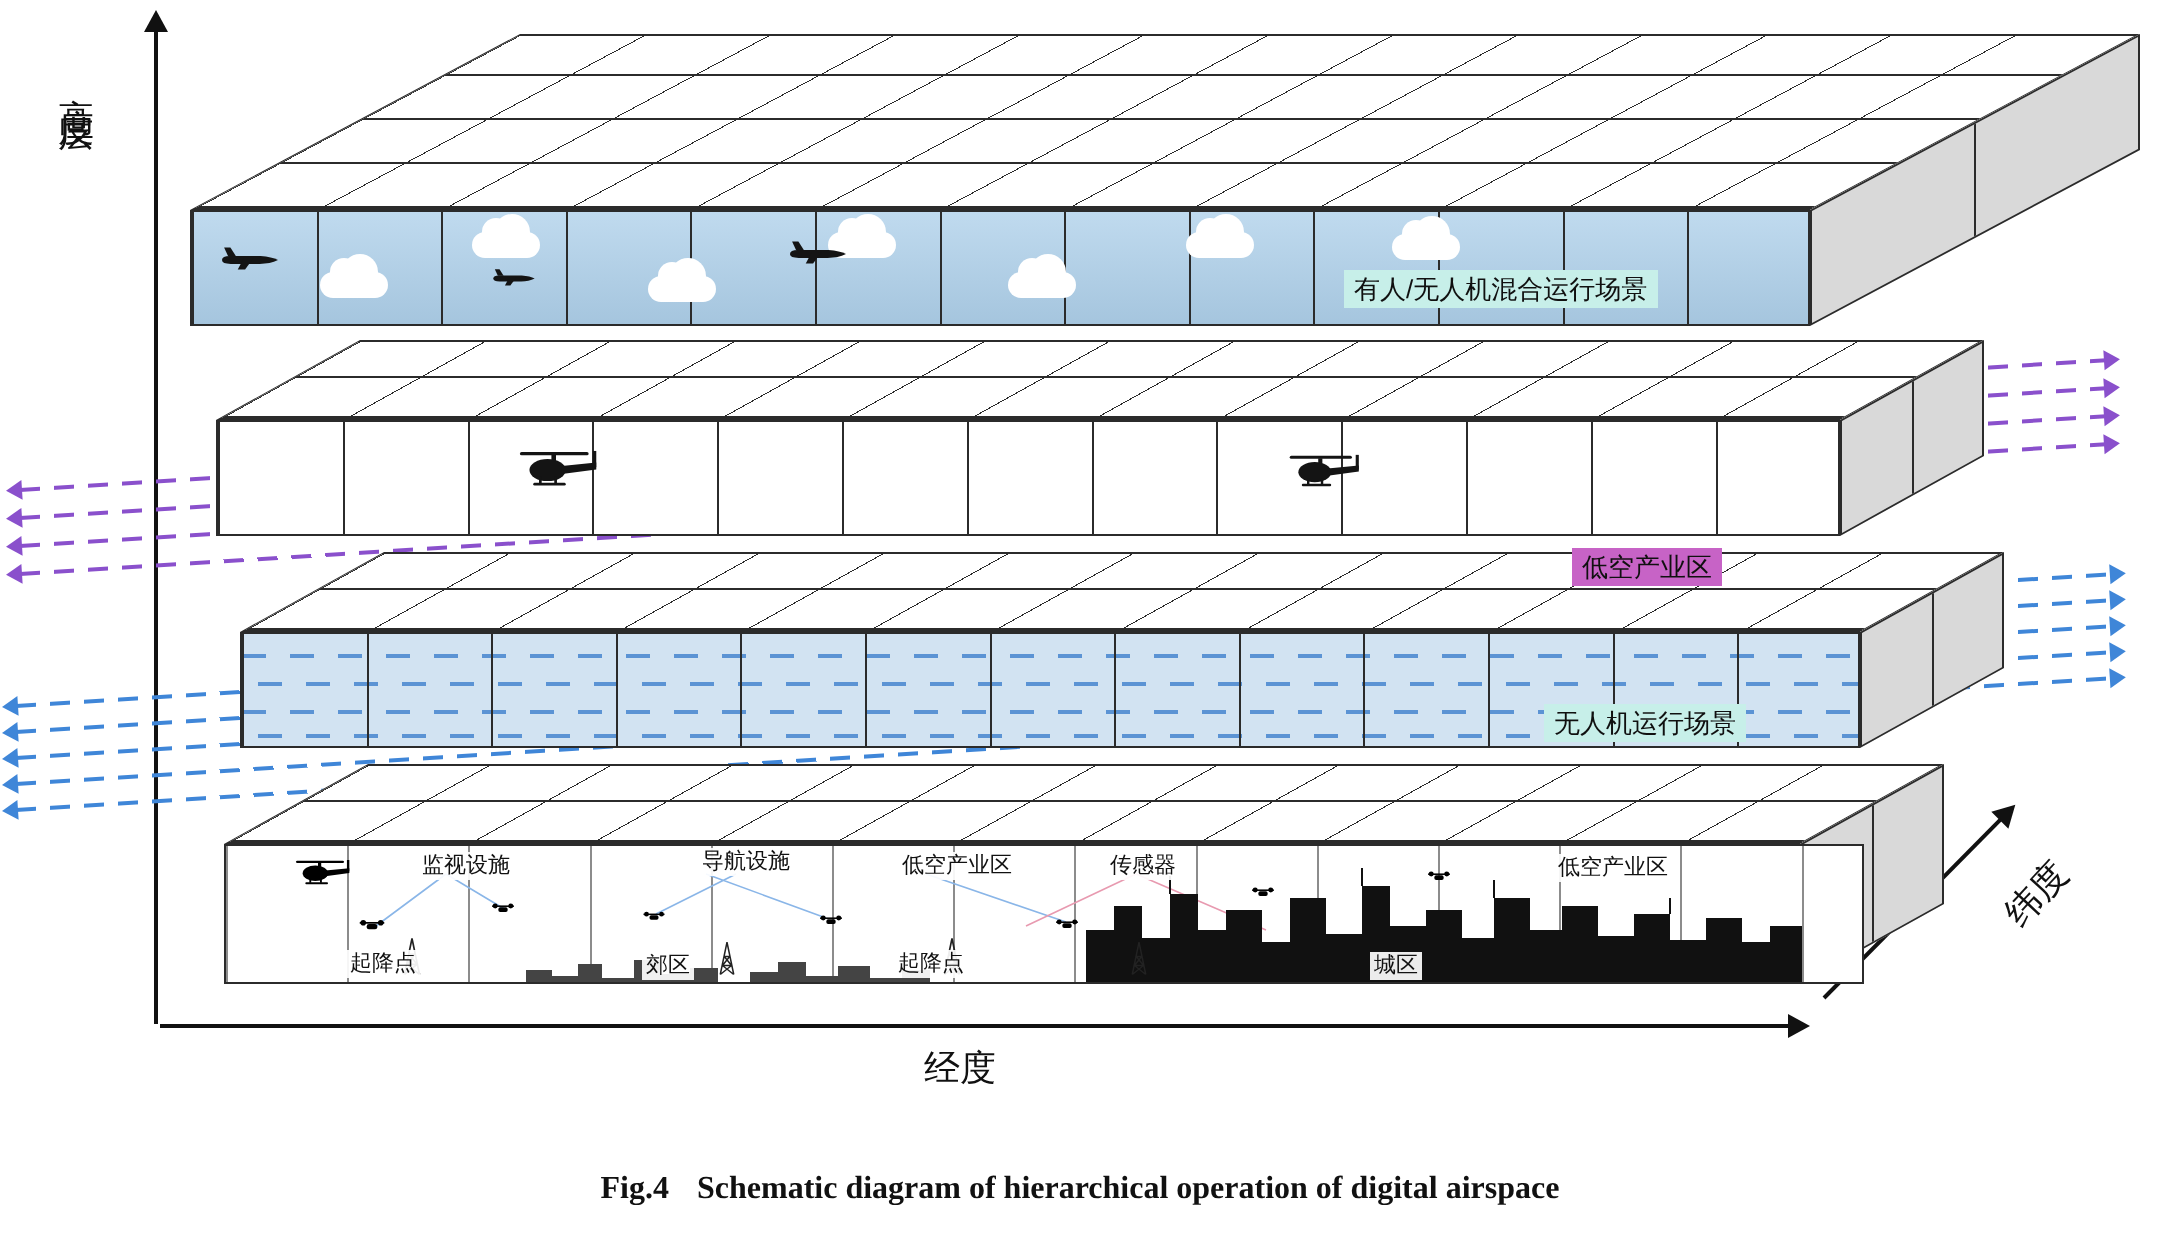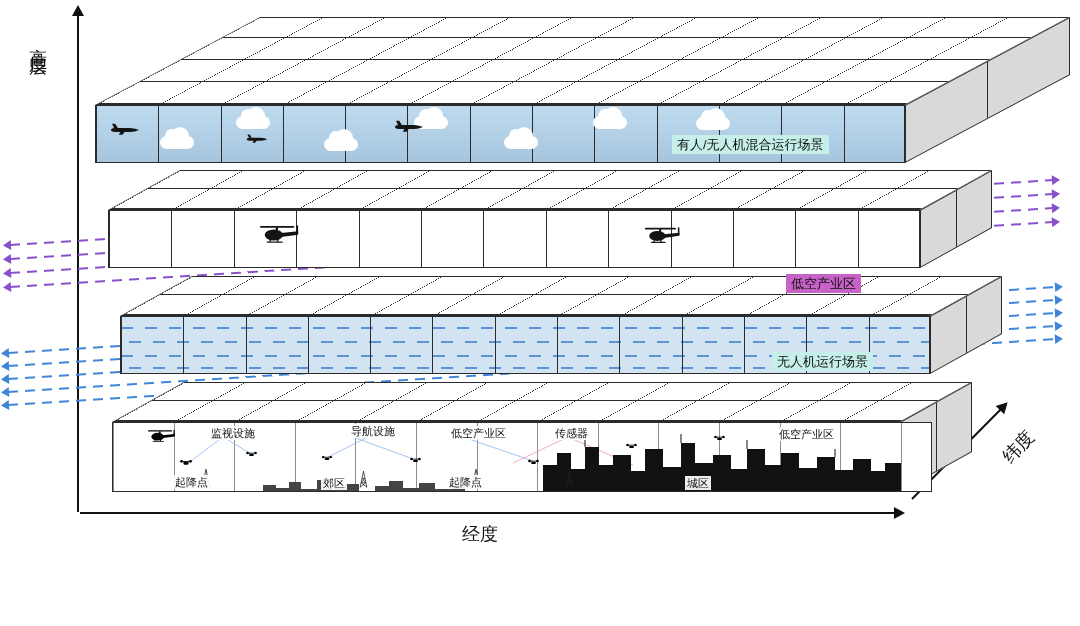--- a/index.html
+++ b/index.html
@@ -202,14 +202,17 @@
   <div class="tri-up" style="left:72px;top:5px;"></div>
   <div class="v-label" style="left:26px;top:34px;">高度层</div>
 
   <div class="axis" style="left:80px;top:512px;width:816px;height:2px;"></div>
   <div class="tri-right" style="left:894px;top:507px;"></div>
   <div class="h-label" style="left:462px;top:522px;">经度</div>
 
   <div class="axis-diag" style="left:912px;top:498px;width:127px;transform:rotate(-45.3deg);"></div>
   <div class="d-label" style="left:1006px;top:448px;">纬度</div>
 
+  <div class="cap cap-en">
+    <span class="pre">Fig.4</span><span>Schematic diagram of hierarchical operation of digital airspace</span>
+  </div>
 
 </div>
 
 </body></html>

